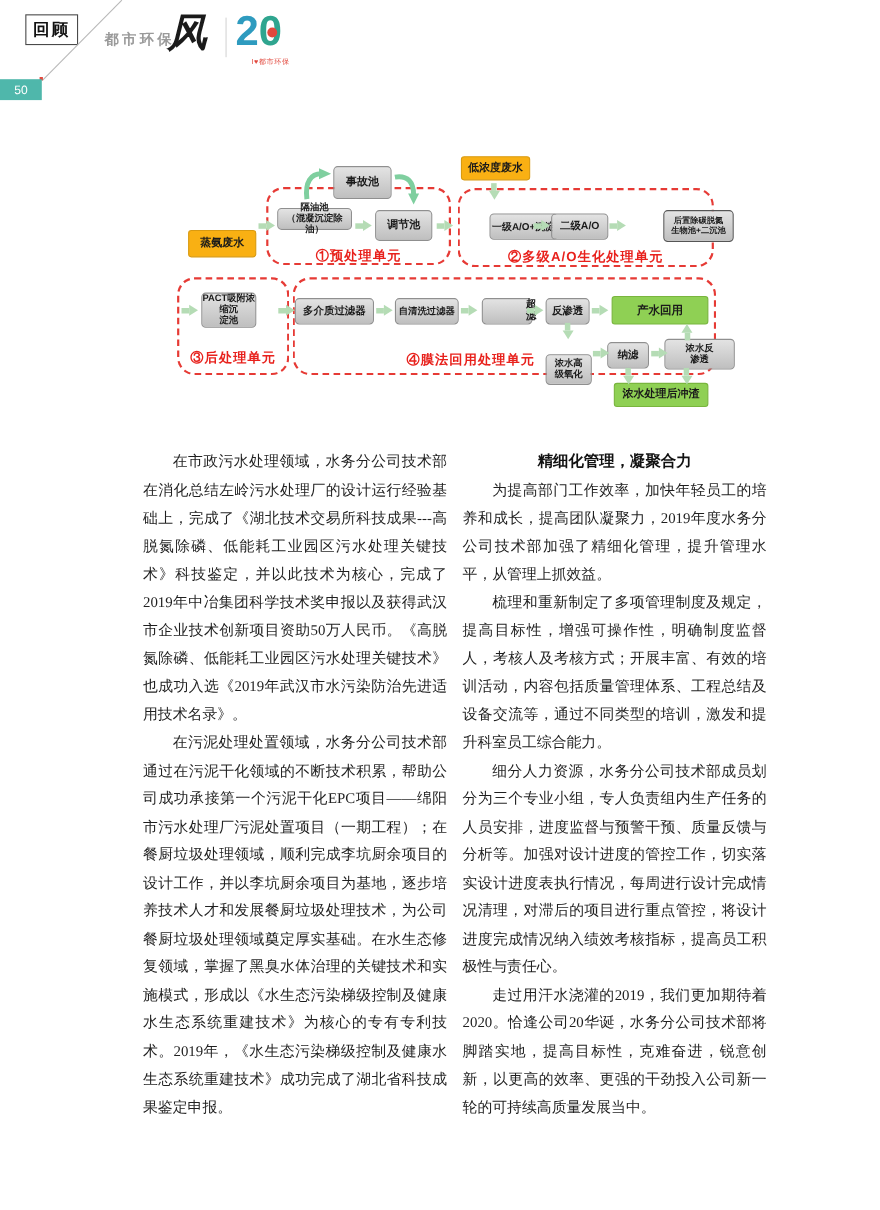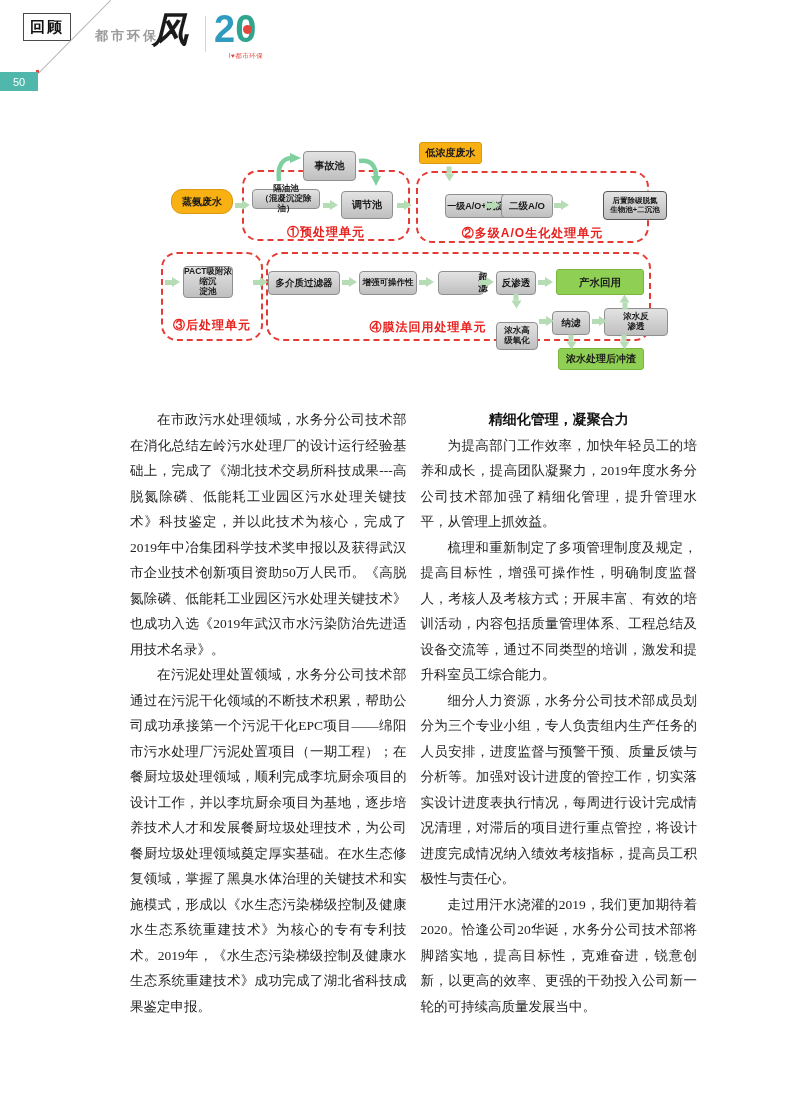--- a/index.html
+++ b/index.html
@@ -86,41 +86,41 @@
     <div class="dashed" style="left:84px;top:37px;width:168px;height:71px;"></div>
     <div class="dashed" style="left:258px;top:38px;width:233px;height:72px;"></div>
     <div class="dashed" style="left:3px;top:119px;width:102px;height:89px;"></div>
     <div class="dashed" style="left:108px;top:119px;width:385px;height:89px;"></div>
 
     <div class="unit-label" style="left:84px;top:91px;width:168px;">①预处理单元</div>
     <div class="unit-label" style="left:258px;top:92px;width:233px;">②多级A/O生化处理单元</div>
     <div class="unit-label" style="left:3px;top:184px;width:102px;">③后处理单元</div>
     <div class="unit-label" style="left:150px;top:186px;width:240px;">④膜法回用处理单元</div>
 
-    <div class="node yellow" style="left:13px;top:56px;width:62px;height:25px;font-size:10px;border-radius:11px;">蒸氨废水</div>
+    <div class="node yellow" style="left:13px;top:76px;width:62px;height:25px;font-size:10px;">蒸氨废水</div>
     <div class="node gray" style="left:145px;top:18px;width:53px;height:30px;font-size:10px;">事故池</div>
     <div class="node gray" style="left:94px;top:56px;width:68px;height:20px;font-size:8.5px;">
       <span>隔油池</span>
         <span>（混凝沉淀除油）</span>
     </div>
     <div class="node gray" style="left:183px;top:58px;width:52px;height:28px;font-size:10px;">调节池</div>
     <div class="node yellow" style="left:261px;top:9px;width:63px;height:22px;font-size:10px;">低浓度废水</div>
     <div class="node gray" style="left:263px;top:61px;width:62px;height:24px;font-size:9px;margin-left:24px;">一级A/O+沉淀</div>
     <div class="node gray" style="left:343px;top:61px;width:52px;height:24px;font-size:9.5px;">二级A/O</div>
     <div class="node gray" style="left:411px;top:58px;width:64px;height:29px;font-size:7.5px;border:1.5px solid #555;margin-left:34px;">
       <span>后置除碳脱氮</span>
         <span>生物池+二沉池</span>
     </div>
 
     <div class="node gray" style="left:25px;top:133px;width:50px;height:32px;font-size:8.5px;">
       <span>PACT吸附浓缩沉</span>
         <span>淀池</span>
     </div>
     <div class="node gray" style="left:110px;top:138px;width:72px;height:24px;font-size:9.5px;">多介质过滤器</div>
-    <div class="node gray" style="left:201px;top:138px;width:58px;height:24px;font-size:8.5px;">增强可操作性</div>
+    <div class="node gray" style="left:201px;top:138px;width:58px;height:24px;font-size:8.5px;">自清洗过滤器</div>
     <div class="node gray" style="left:280px;top:138px;width:40px;height:24px;font-size:9.5px;padding-left:44px;">超滤</div>
     <div class="node gray" style="left:338px;top:138px;width:40px;height:24px;font-size:9.5px;">反渗透</div>
     <div class="node green" style="left:398px;top:136px;width:88px;height:26px;font-size:10.5px;">产水回用</div>
     <div class="node gray" style="left:338px;top:174px;width:42px;height:28px;font-size:8.5px;margin-top:15px;">
       <span>浓水高</span>
         <span>级氧化</span>
     </div>
     <div class="node gray" style="left:394px;top:178px;width:38px;height:24px;font-size:9.5px;">纳滤</div>
     <div class="node gray" style="left:446px;top:175px;width:64px;height:28px;font-size:8.5px;">
       <span>浓水反</span>

